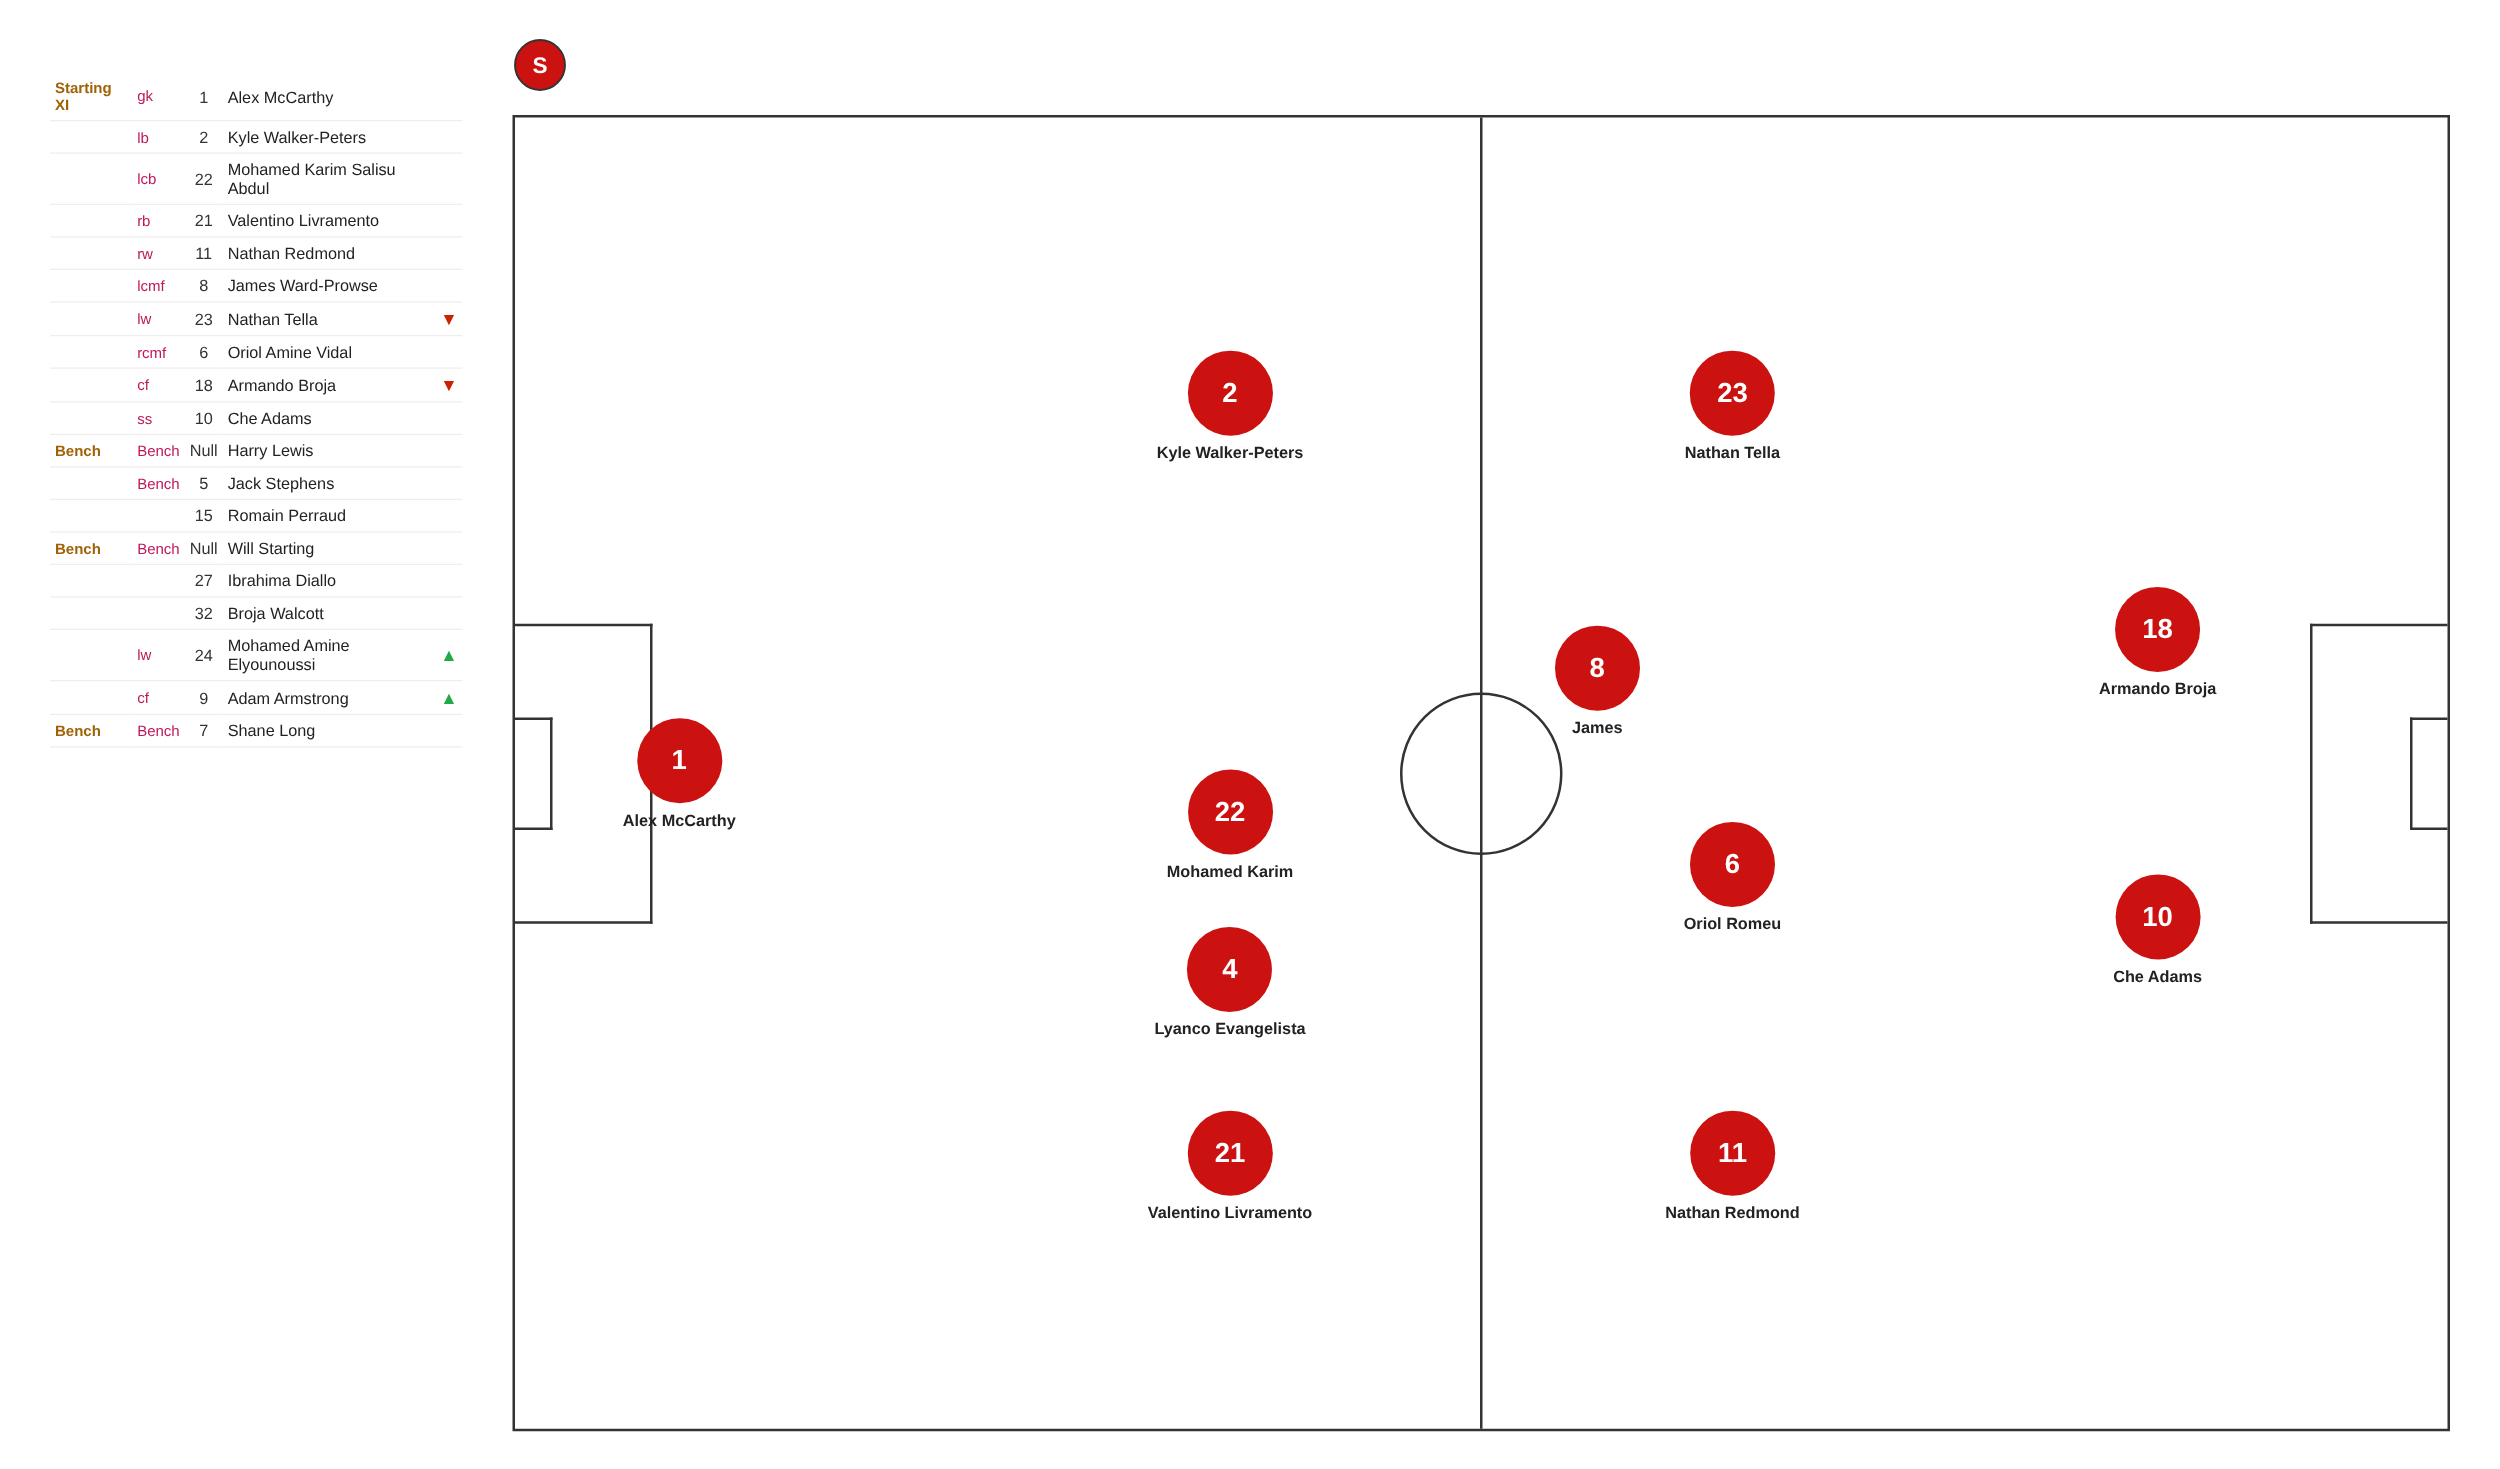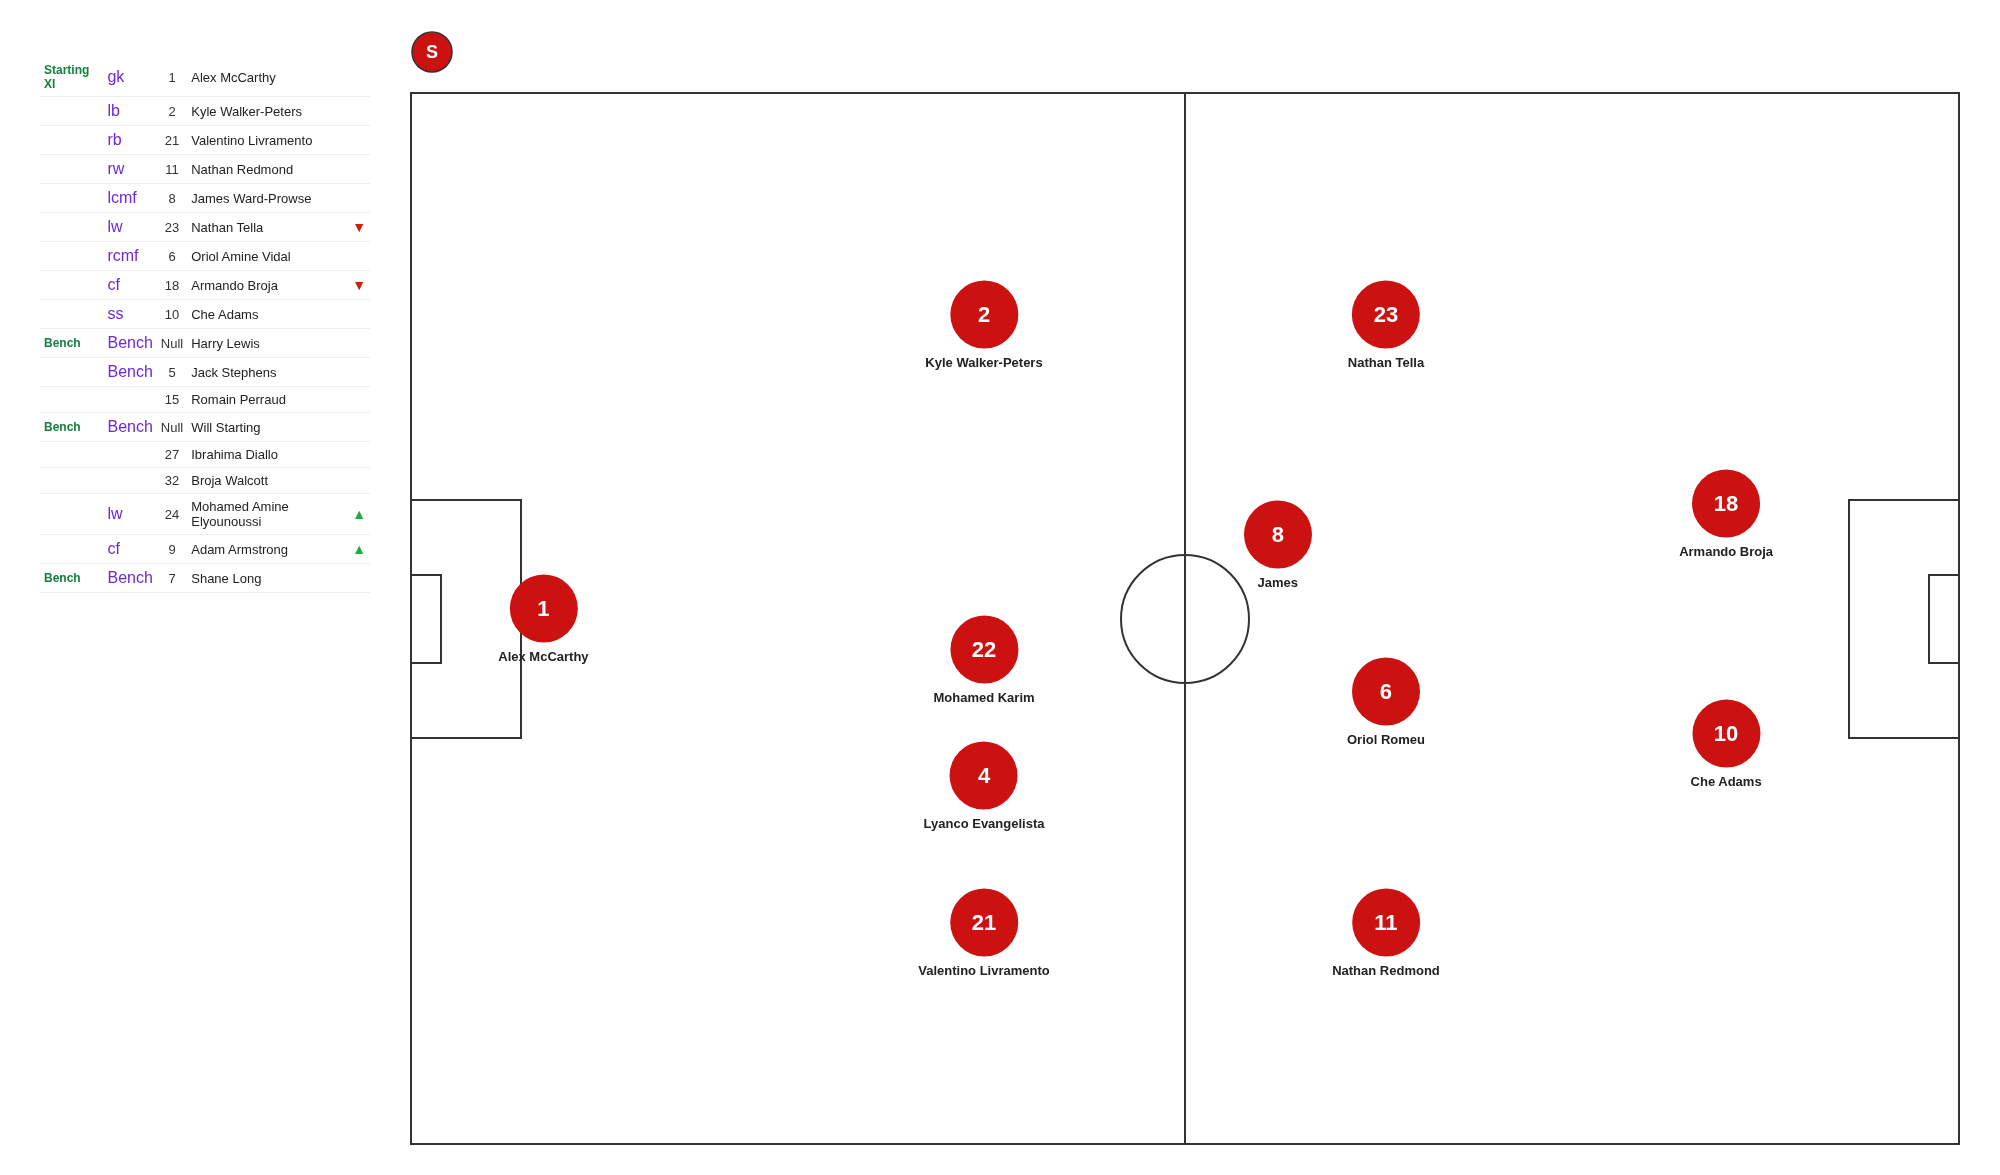--- a/index.html
+++ b/index.html
@@ -33,28 +33,28 @@
     .lineup-table td {
       padding: 5px 4px;
       vertical-align: middle;
       color: #222;
     }
     .lineup-table tr {
       border-bottom: 1px solid #eee;
     }
     .lineup-table .section-label {
       font-weight: bold;
-      color: #15803d;
+      color: #a16207;
       font-size: 12px;
       margin-left: 44px;
     }
     .lineup-table .pos-col {
-      color: #6d28d9;
+      color: #be185d;
       min-width: 36px;
-      font-size: 16px;
+      font-size: 12px;
     }
     .lineup-table .num-col {
       min-width: 26px;
       color: #333;
       text-align: center;
     }
     .lineup-table .name-col {
       min-width: 120px;
     }
     .arrow-down { color: #cc2200; font-size: 14px; }
@@ -206,20 +206,27 @@
         </tr>
         <tr>
           <td class="section-label"></td>
           <td class="pos-col">lb</td>
           <td class="num-col">2</td>
           <td class="name-col">Kyle Walker-Peters</td>
           <td></td>
         </tr>
         <tr>
           <td class="section-label"></td>
+          <td class="pos-col">lcb</td>
+          <td class="num-col">22</td>
+          <td class="name-col">Mohamed Karim Salisu Abdul</td>
+          <td></td>
+        </tr>
+        <tr>
+          <td class="section-label"></td>
           <td class="pos-col">rb</td>
           <td class="num-col">21</td>
           <td class="name-col">Valentino Livramento</td>
           <td></td>
         </tr>
         <tr>
           <td class="section-label"></td>
           <td class="pos-col">rw</td>
           <td class="num-col">11</td>
           <td class="name-col">Nathan Redmond</td>

